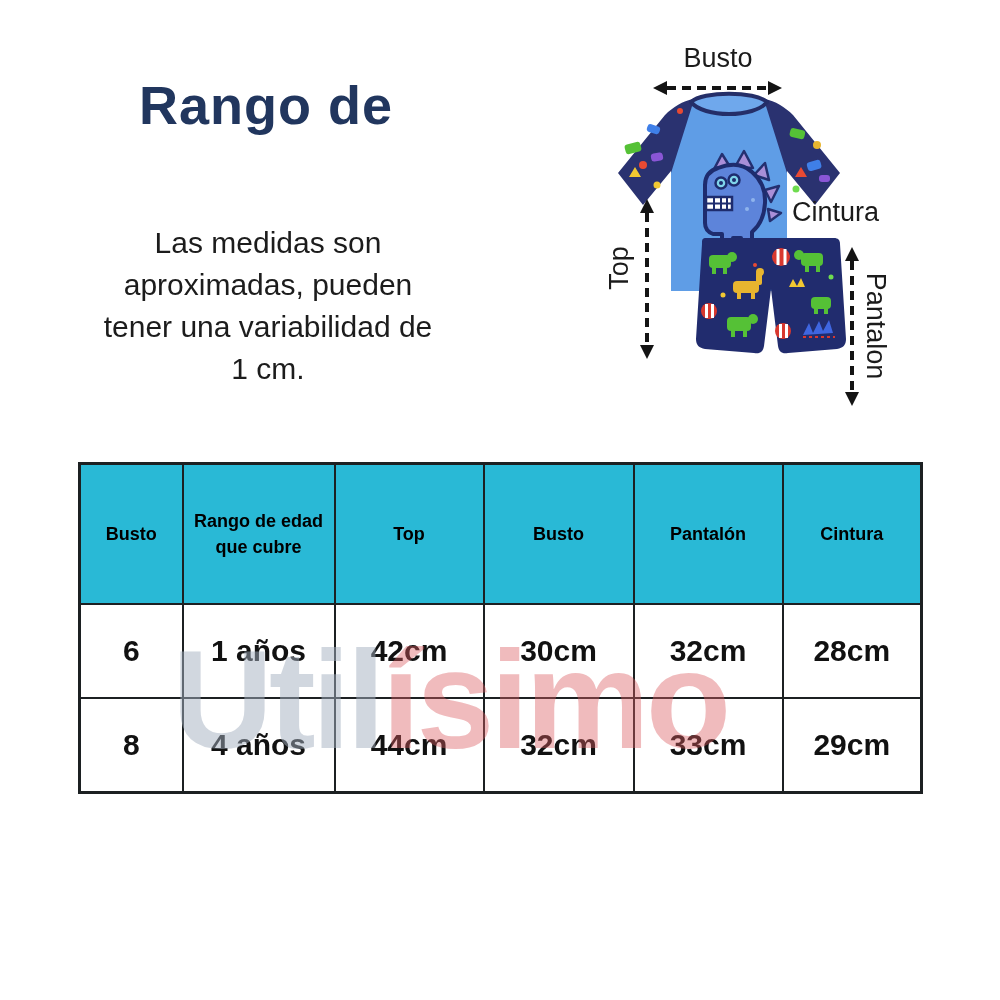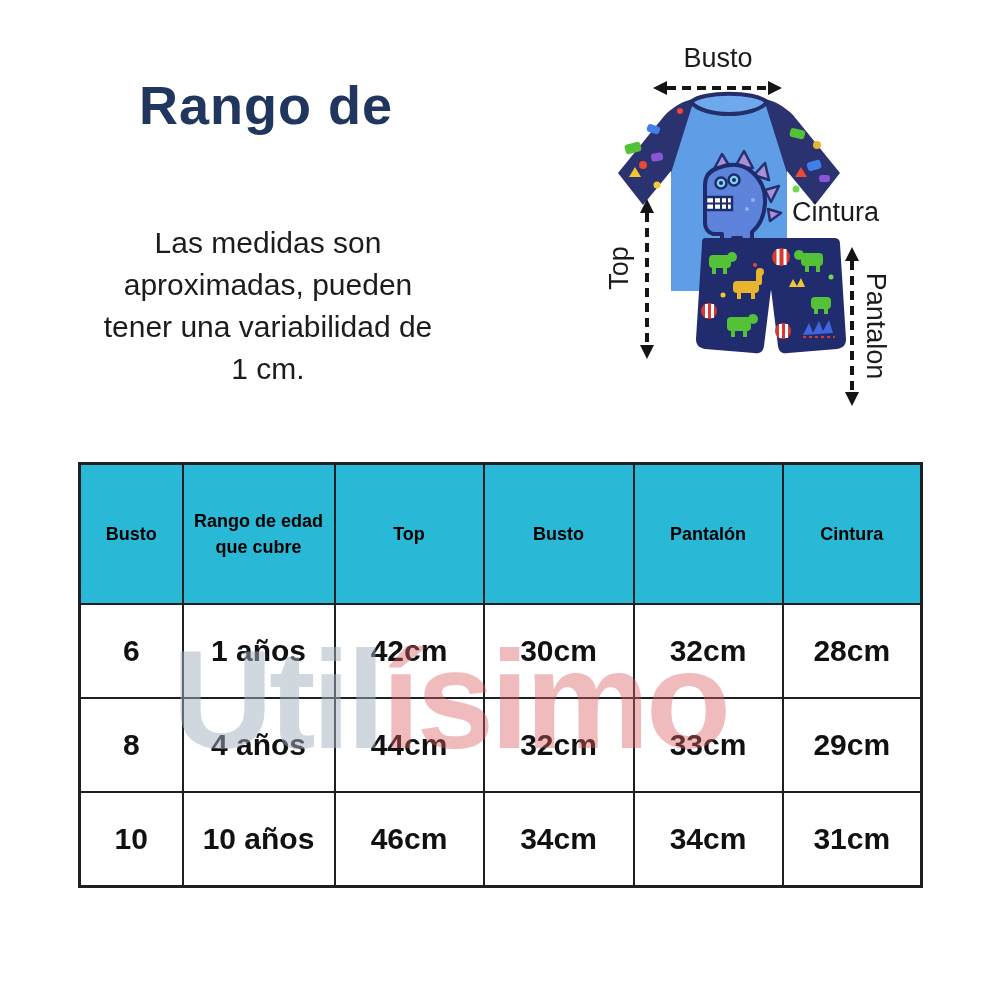--- a/index.html
+++ b/index.html
@@ -213,24 +213,16 @@
       <td>28cm</td>
     </tr>
     <tr>
       <td>8</td>
       <td>4 años</td>
       <td>44cm</td>
       <td>32cm</td>
       <td>33cm</td>
       <td>29cm</td>
     </tr>
-    <tr>
-      <td>10</td>
-      <td>10 años</td>
-      <td>46cm</td>
-      <td>34cm</td>
-      <td>34cm</td>
-      <td>31cm</td>
-    </tr>
   </tbody>
 </table>
 
 <div class="watermark"><span class="wm-gray">Util</span><span class="wm-red">ísimo</span></div>
 
 </body></html>

